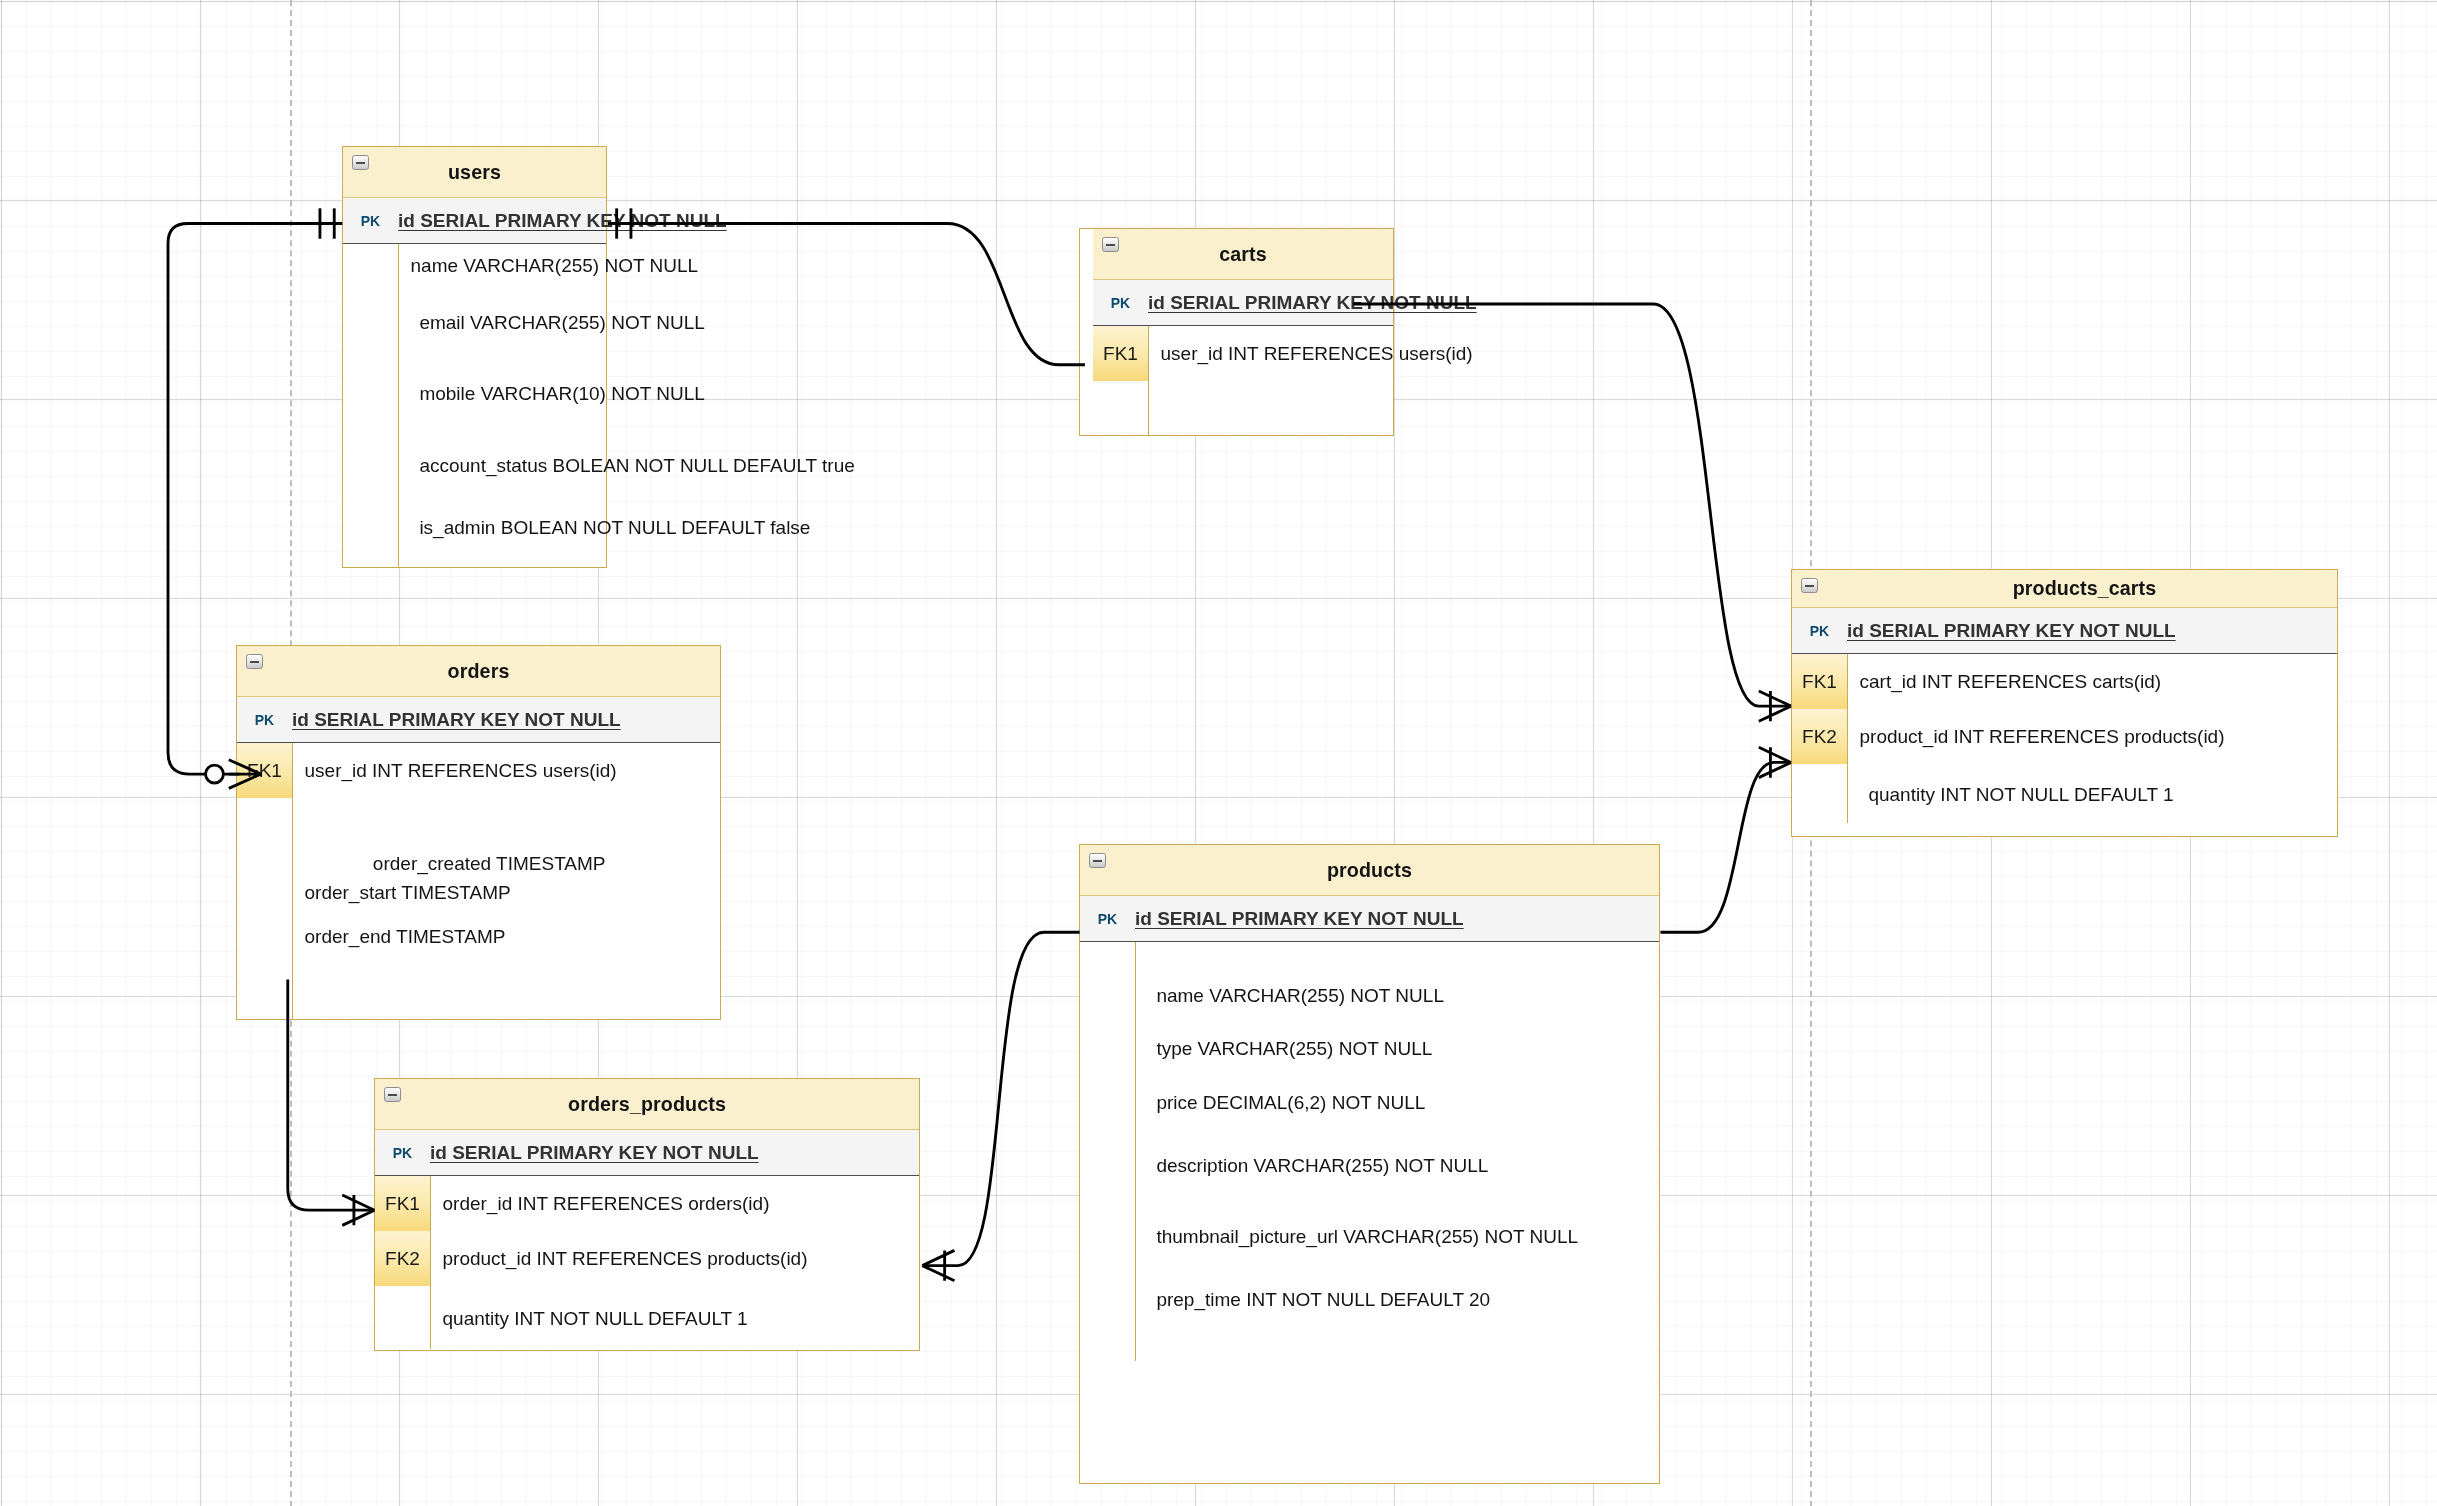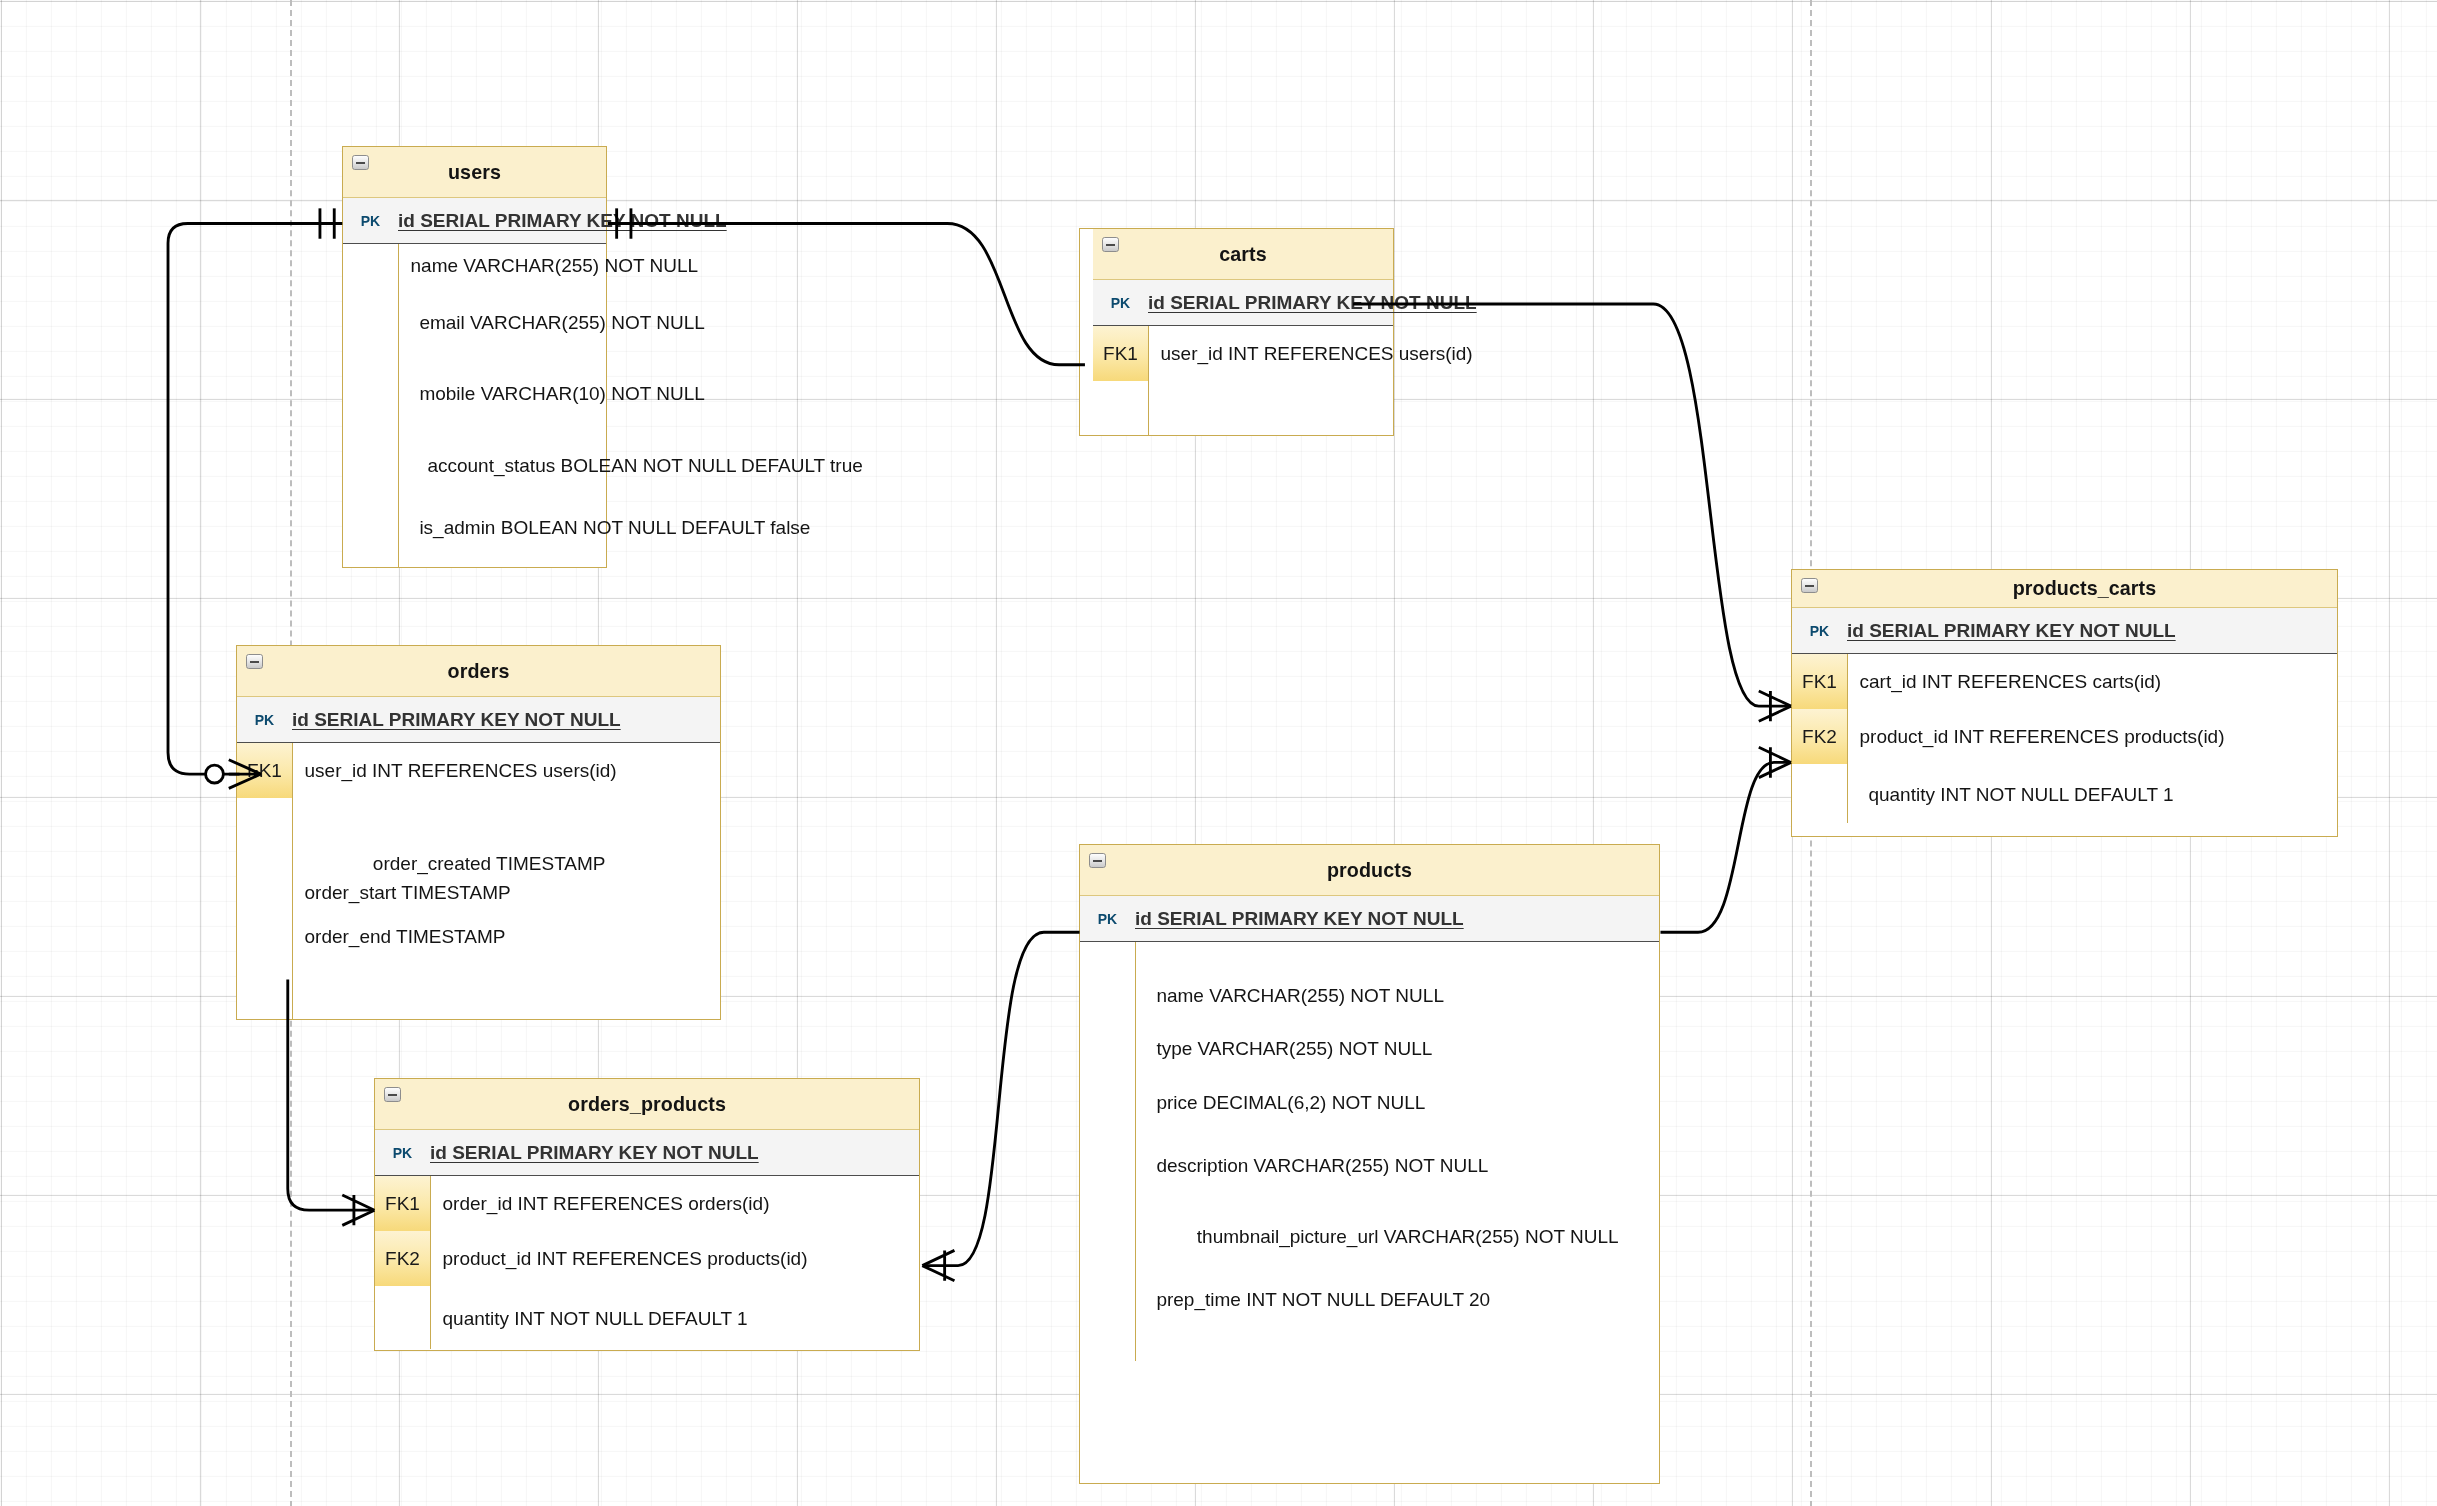--- a/index.html
+++ b/index.html
@@ -198,21 +198,21 @@
             <span class="fieldcell">name VARCHAR(255) NOT NULL</span>
           </div>
           <div class="attr-row" style="top: 43px; height: 71px;">
             <span class="keycell"></span>
             <span class="fieldcell indent">email VARCHAR(255) NOT NULL</span>
           </div>
           <div class="attr-row" style="top: 114px; height: 71px;">
             <span class="keycell"></span>
             <span class="fieldcell indent">mobile VARCHAR(10) NOT NULL</span>
           </div>
-          <div class="attr-row" style="top: 186px; height: 71px; gap: 8px;">
+          <div class="attr-row" style="top: 186px; height: 71px;">
             <span class="keycell"></span>
             <span class="fieldcell indent">account_status BOLEAN NOT NULL DEFAULT true</span>
           </div>
           <div class="attr-row" style="top: 257px; height: 54px;">
             <span class="keycell"></span>
             <span class="fieldcell indent">is_admin BOLEAN NOT NULL DEFAULT false</span>
           </div>
         </div>
       </div>
       <div class="entity" style="left: 1079px; top: 228px; width: 315px; height: 208px; padding-left: 13px;">
@@ -335,21 +335,21 @@
             <span class="fieldcell indent">type VARCHAR(255) NOT NULL</span>
           </div>
           <div class="attr-row" style="top: 134px; height: 54px;">
             <span class="keycell"></span>
             <span class="fieldcell indent">price DECIMAL(6,2) NOT NULL</span>
           </div>
           <div class="attr-row" style="top: 188px; height: 71px;">
             <span class="keycell"></span>
             <span class="fieldcell indent">description VARCHAR(255) NOT NULL</span>
           </div>
-          <div class="attr-row" style="top: 259px; height: 71px; text-align: center;">
+          <div class="attr-row" style="top: 259px; height: 71px;">
             <span class="keycell"></span>
             <span class="fieldcell indent">thumbnail_picture_url VARCHAR(255) NOT NULL</span>
           </div>
           <div class="attr-row" style="top: 331px; height: 54px;">
             <span class="keycell"></span>
             <span class="fieldcell indent">prep_time INT NOT NULL DEFAULT 20</span>
           </div>
         </div>
       </div>
     </div>

